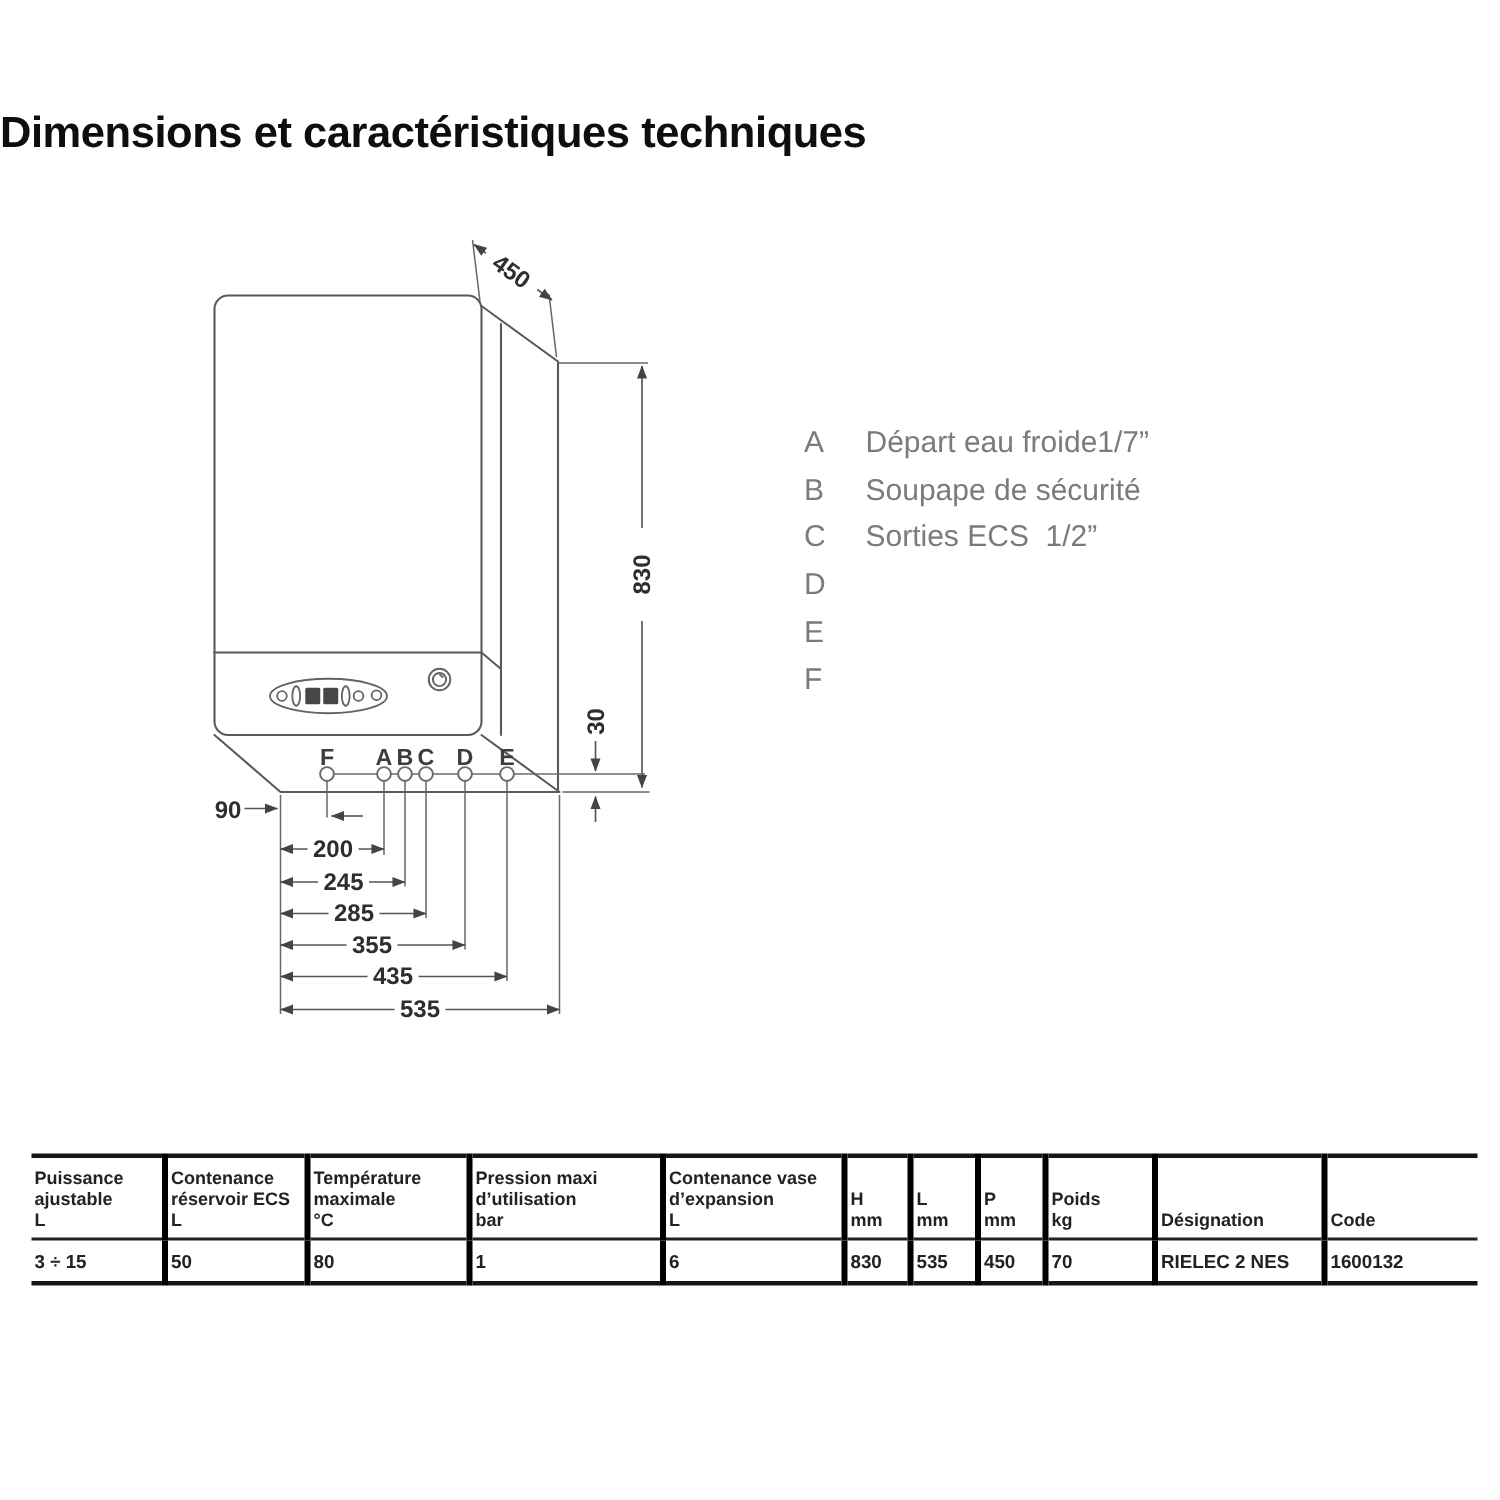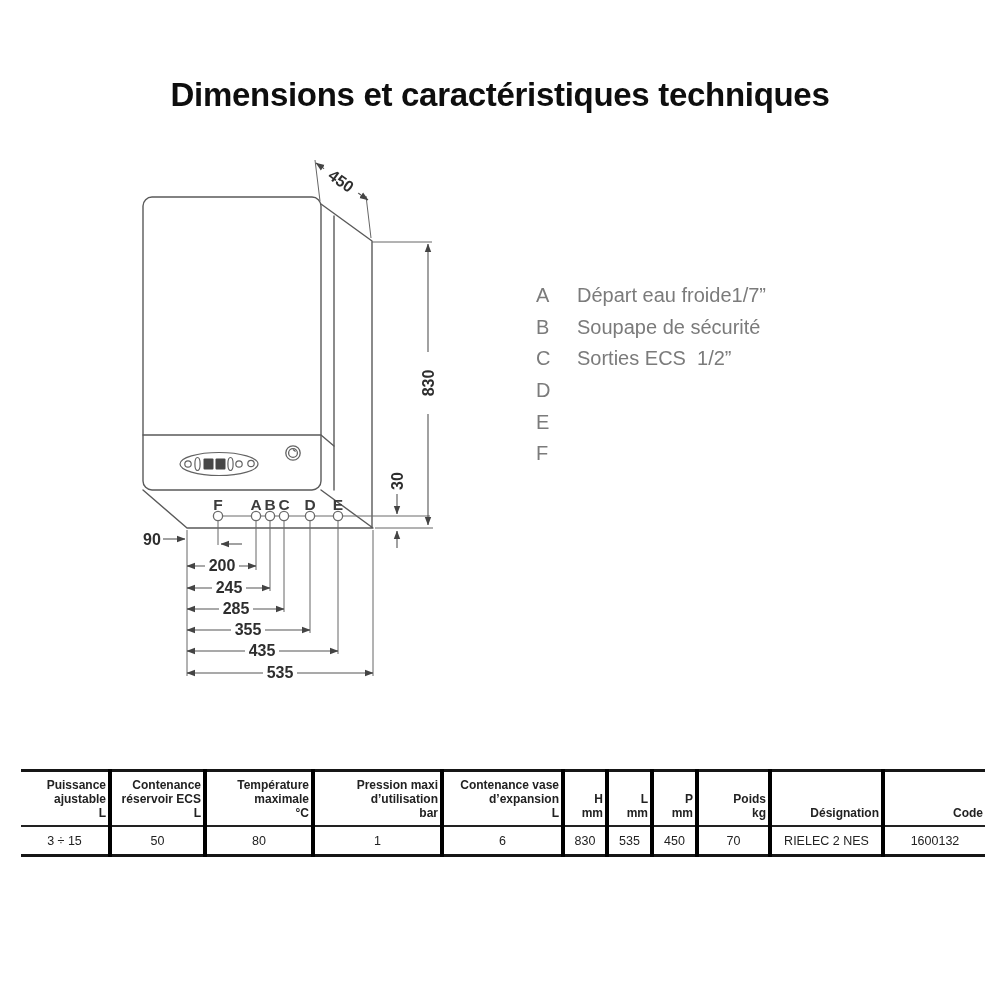--- a/index.html
+++ b/index.html
@@ -1,33 +1,33 @@
 <!DOCTYPE html>
 <html><head>
 <meta charset="utf-8">
 <style>
   html,body{margin:0;padding:0;background:#ffffff;}
   body{width:1000px;height:1000px;position:relative;font-family:"Liberation Sans",sans-serif;overflow:hidden;}
-  .page-title{position:absolute;top:54px;left:0;right:0;text-align:center;
-    font-size:33px;font-weight:700;color:#0e0e0e;letter-spacing:-.3px;}
+  .page-title{position:absolute;top:54px;left:0;right:0;
+    font-size:29px;font-weight:700;color:#0e0e0e;letter-spacing:-.3px;}
   svg.drawing{position:absolute;top:0;left:0;}
   .dimtext{font-family:"Liberation Sans",sans-serif;font-size:16px;font-weight:700;fill:#2e2e2e;}
   .conn-letter{font-family:"Liberation Sans",sans-serif;font-size:15.5px;font-weight:700;fill:#3c3c3c;}
   .legend{position:absolute;left:536px;top:280px;color:#7b7b7b;font-size:20px;}
   .legend-row{display:flex;height:31.6px;align-items:center;}
   .legend-key{width:41px;flex:0 0 41px;}
   .legend-label{white-space:pre;}
   .spec{position:absolute;left:21px;top:769px;width:964px;}
   .spec-title{font-size:19px;font-weight:700;color:#161616;letter-spacing:-.2px;margin:0 0 9px 4px;}
   table.spec-table{border-collapse:collapse;table-layout:fixed;width:964px;
     border-top:3px solid #161616;border-bottom:3px solid #161616;color:#222;}
-  table.spec-table th{white-space:pre-line;vertical-align:bottom;text-align:right;
+  table.spec-table th{white-space:pre-line;vertical-align:bottom;text-align:left;
     font-size:12px;line-height:14px;font-weight:700;padding:6px 2px 5px 2px;
     border-bottom:2px solid #222;}
-  table.spec-table td{height:27px;text-align:center;font-size:12.5px;font-weight:400;padding:0 2px;}
+  table.spec-table td{height:27px;font-size:12.5px;font-weight:700;padding:0 2px;}
   table.spec-table th,table.spec-table td{border-left:4px solid #000000;border-right:1px solid #6f6f6f;}
   table.spec-table th:first-child,table.spec-table td:first-child{border-left:none;}
   table.spec-table th:last-child,table.spec-table td:last-child{border-right:none;}
 </style>
 </head>
 <body>
 
 <h1 class="page-title">Dimensions et caractéristiques techniques</h1>
 
 <svg class="drawing" width="1000" height="760" viewBox="0 0 1000 760">

